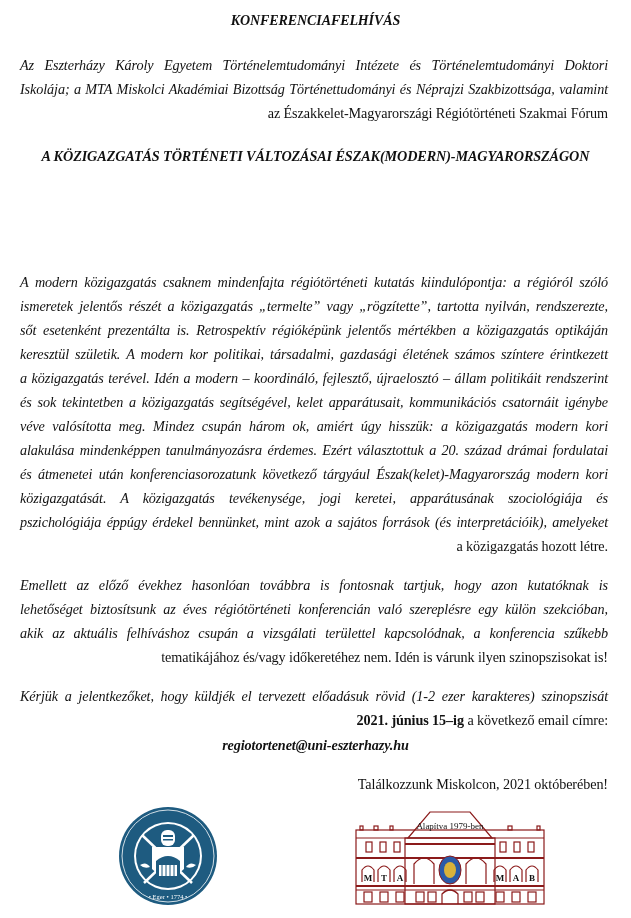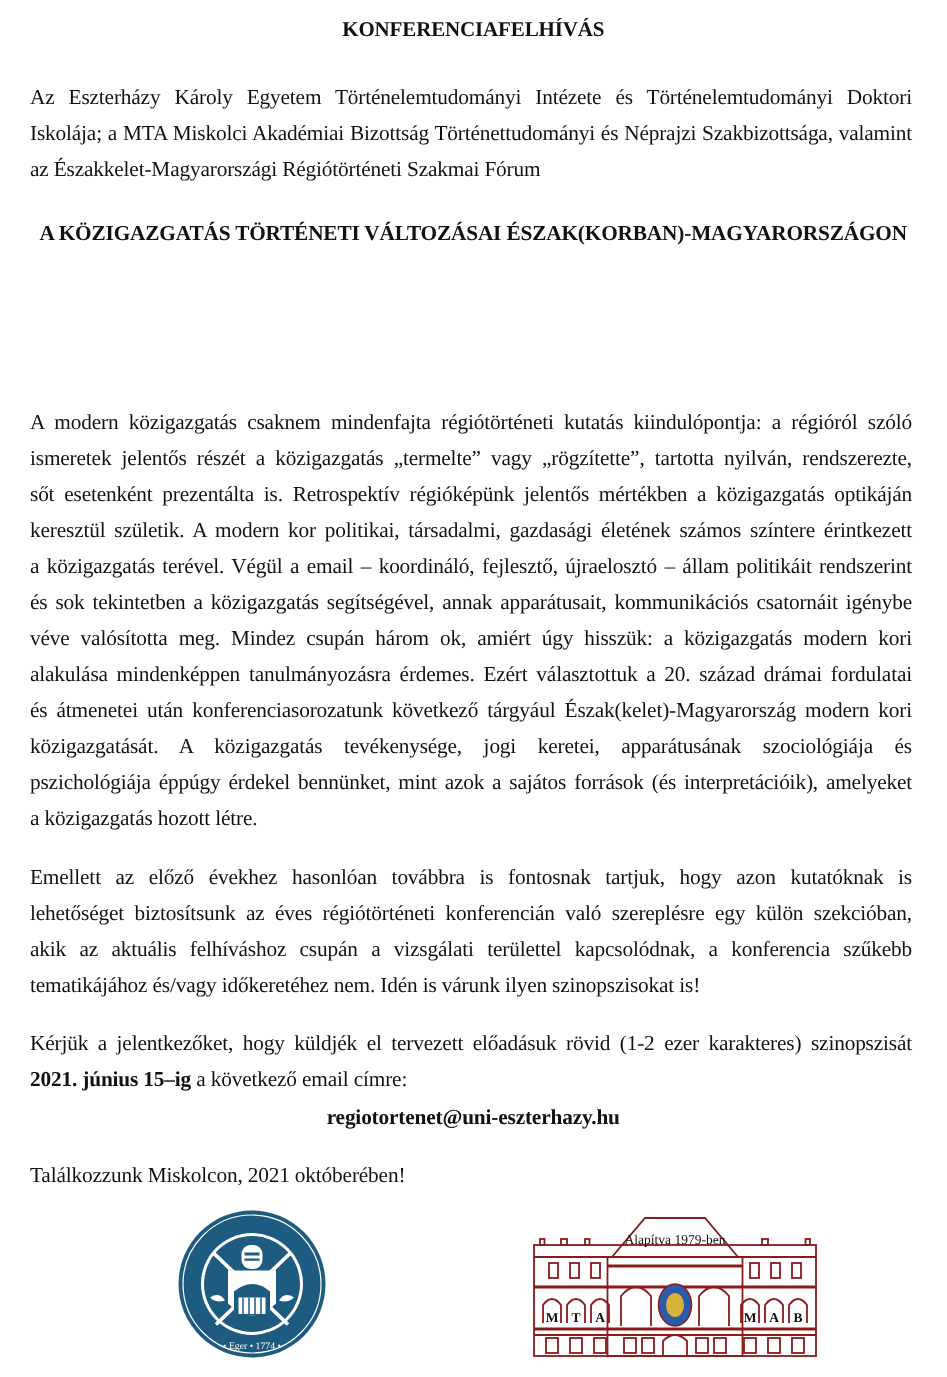--- a/index.html
+++ b/index.html
@@ -1,48 +1,48 @@
 <!DOCTYPE html>
 <html><head>
 <meta charset="utf-8">
 <style>
   html, body { margin:0; padding:0; background:#ffffff; }
   body { width:631px; height:918px; position:relative; overflow:hidden;
          font-family:"DejaVu Serif", "Liberation Serif", serif; color:#111; }
   .page { position:absolute; left:0; top:0; width:631px; height:918px; }
   .line { position:absolute; left:20px; width:588px; font-size:14.2px; line-height:21px;
-          font-family:"Liberation Serif", serif; white-space:nowrap; letter-spacing:-0.1px; }
-  .just { text-align:justify; text-align-last:justify; white-space:normal; }
-  .center { text-align:center; left:0; width:631px; }
+          font-family:"Liberation Serif", serif; white-space:nowrap; letter-spacing:-0.1px;text-align:right; }
+  .just { text-align:justify; text-align-last:justify; white-space:normal;font-style:italic; }
+  .center { text-align:center; left:0; width:631px;font-style:italic; }
   .bold { font-weight:bold; }
   .title { top:10px; font-weight:bold; font-size:14px; }
   b { font-weight:bold; }
   .logo { position:absolute; }
 </style>
 </head>
 <body>
 
 <div class="page">
 
   <div class="line center title">KONFERENCIAFELHÍVÁS</div>
 
   <div class="line just" style="top:55px">Az Eszterházy Károly Egyetem Történelemtudományi Intézete és Történelemtudományi Doktori</div>
   <div class="line just" style="top:79px">Iskolája; a MTA Miskolci Akadémiai Bizottság Történettudományi és Néprajzi Szakbizottsága, valamint</div>
   <div class="line" style="top:103px">az Északkelet-Magyarországi Régiótörténeti Szakmai Fórum</div>
 
-  <div class="line center bold" style="top:146px">A KÖZIGAZGATÁS TÖRTÉNETI VÁLTOZÁSAI ÉSZAK(KORBAN)-MAGYARORSZÁGON</div>
+  <div class="line center bold" style="top:146px">A KÖZIGAZGATÁS TÖRTÉNETI VÁLTOZÁSAI ÉSZAK(MODERN)-MAGYARORSZÁGON</div>
 
 
   <div>
     <div class="line just" style="top:272px">A modern közigazgatás csaknem mindenfajta régiótörténeti kutatás kiindulópontja: a régióról szóló</div>
     <div class="line just" style="top:296px">ismeretek jelentős részét a közigazgatás „termelte” vagy „rögzítette”, tartotta nyilván, rendszerezte,</div>
     <div class="line just" style="top:320px">sőt esetenként prezentálta is. Retrospektív régióképünk jelentős mértékben a közigazgatás optikáján</div>
     <div class="line just" style="top:344px">keresztül születik. A modern kor politikai, társadalmi, gazdasági életének számos színtere érintkezett</div>
-    <div class="line just" style="top:368px">a közigazgatás terével. Végül a email – koordináló, fejlesztő, újraelosztó – állam politikáit rendszerint</div>
-    <div class="line just" style="top:392px">és sok tekintetben a közigazgatás segítségével, annak apparátusait, kommunikációs csatornáit igénybe</div>
+    <div class="line just" style="top:368px">a közigazgatás terével. Idén a modern – koordináló, fejlesztő, újraelosztó – állam politikáit rendszerint</div>
+    <div class="line just" style="top:392px">és sok tekintetben a közigazgatás segítségével, kelet apparátusait, kommunikációs csatornáit igénybe</div>
     <div class="line just" style="top:416px">véve valósította meg. Mindez csupán három ok, amiért úgy hisszük: a közigazgatás modern kori</div>
     <div class="line just" style="top:440px">alakulása mindenképpen tanulmányozásra érdemes. Ezért választottuk a 20. század drámai fordulatai</div>
     <div class="line just" style="top:464px">és átmenetei után konferenciasorozatunk következő tárgyául Észak(kelet)-Magyarország modern kori</div>
     <div class="line just" style="top:488px">közigazgatását. A közigazgatás tevékenysége, jogi keretei, apparátusának szociológiája és</div>
     <div class="line just" style="top:512px">pszichológiája éppúgy érdekel bennünket, mint azok a sajátos források (és interpretációik), amelyeket</div>
     <div class="line" style="top:536px">a közigazgatás hozott létre.</div>
   </div>
 
   <div>
     <div class="line just" style="top:575px">Emellett az előző évekhez hasonlóan továbbra is fontosnak tartjuk, hogy azon kutatóknak is</div>

